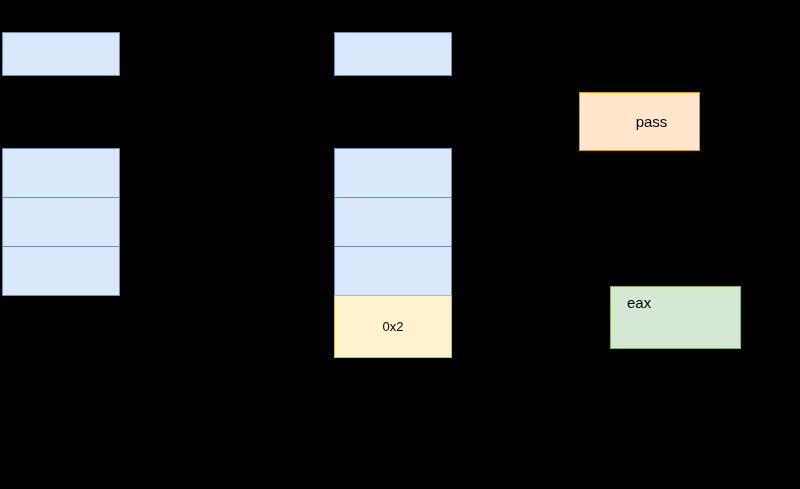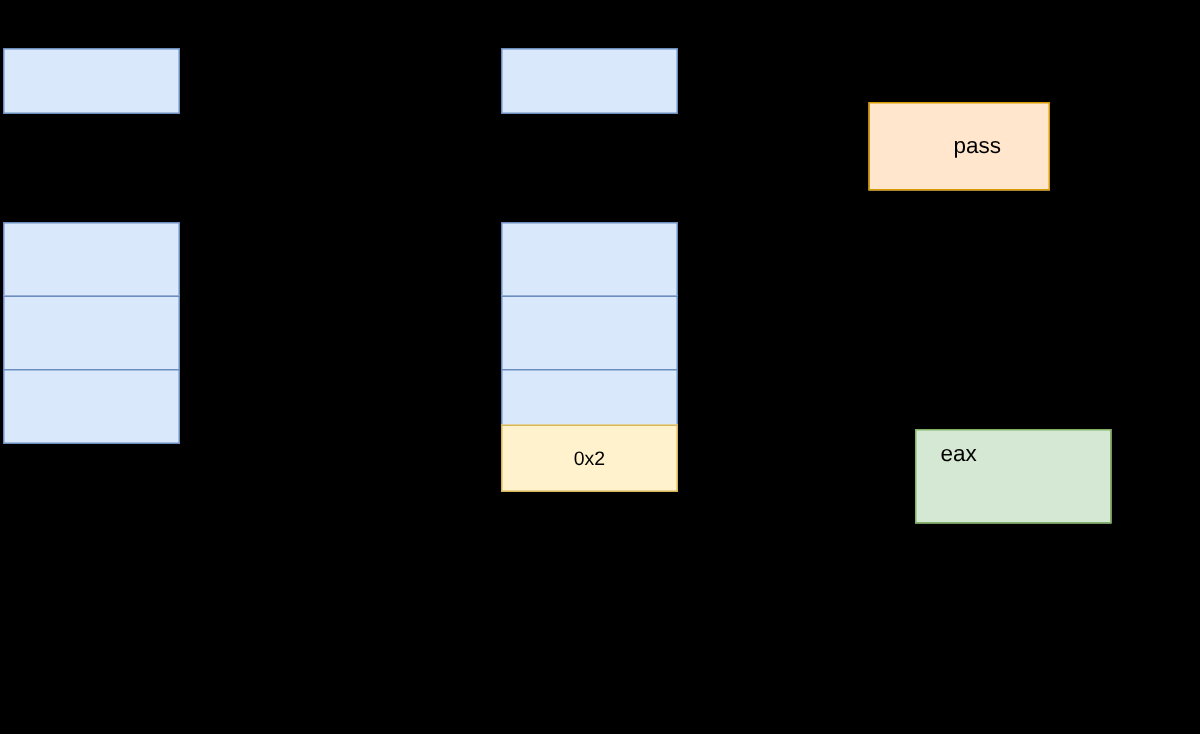--- a/index.html
+++ b/index.html
@@ -85,20 +85,20 @@
     <div class="box theme-blue" style="top:49px; height:50px;"></div>
     <div class="box theme-blue" style="top:98px; height:50px;"></div>
   </div>
 
   <div class="box theme-blue" style="left:334px; top:32px; width:118px; height:44px;"></div>
 
   <div class="stack" style="left:334px; top:148px; width:118px; height:200px;">
     <div class="box theme-blue" style="top:0px; height:50px;"></div>
     <div class="box theme-blue" style="top:49px; height:50px;"></div>
     <div class="box theme-blue" style="top:98px; height:50px;"></div>
-    <div class="box theme-yellow mono-ish" style="top:135px; height:45px;">0x2</div>
+    <div class="box theme-yellow mono-ish" style="top:147px; height:63px;">0x2</div>
   </div>
 
-  <div class="box theme-orange" style="left:579px; top:68px; width:121px; height:59px; font-size:15px;padding-left:24px;">pass</div>
+  <div class="box theme-orange" style="left:579px; top:92px; width:121px; height:59px; font-size:15px;padding-left:24px;">pass</div>
 
   <div class="box theme-green align-left" style="left:610px; top:286px; width:131px; height:63px; font-size:15px;">eax</div>
 
 </div>
 
 </body></html>

